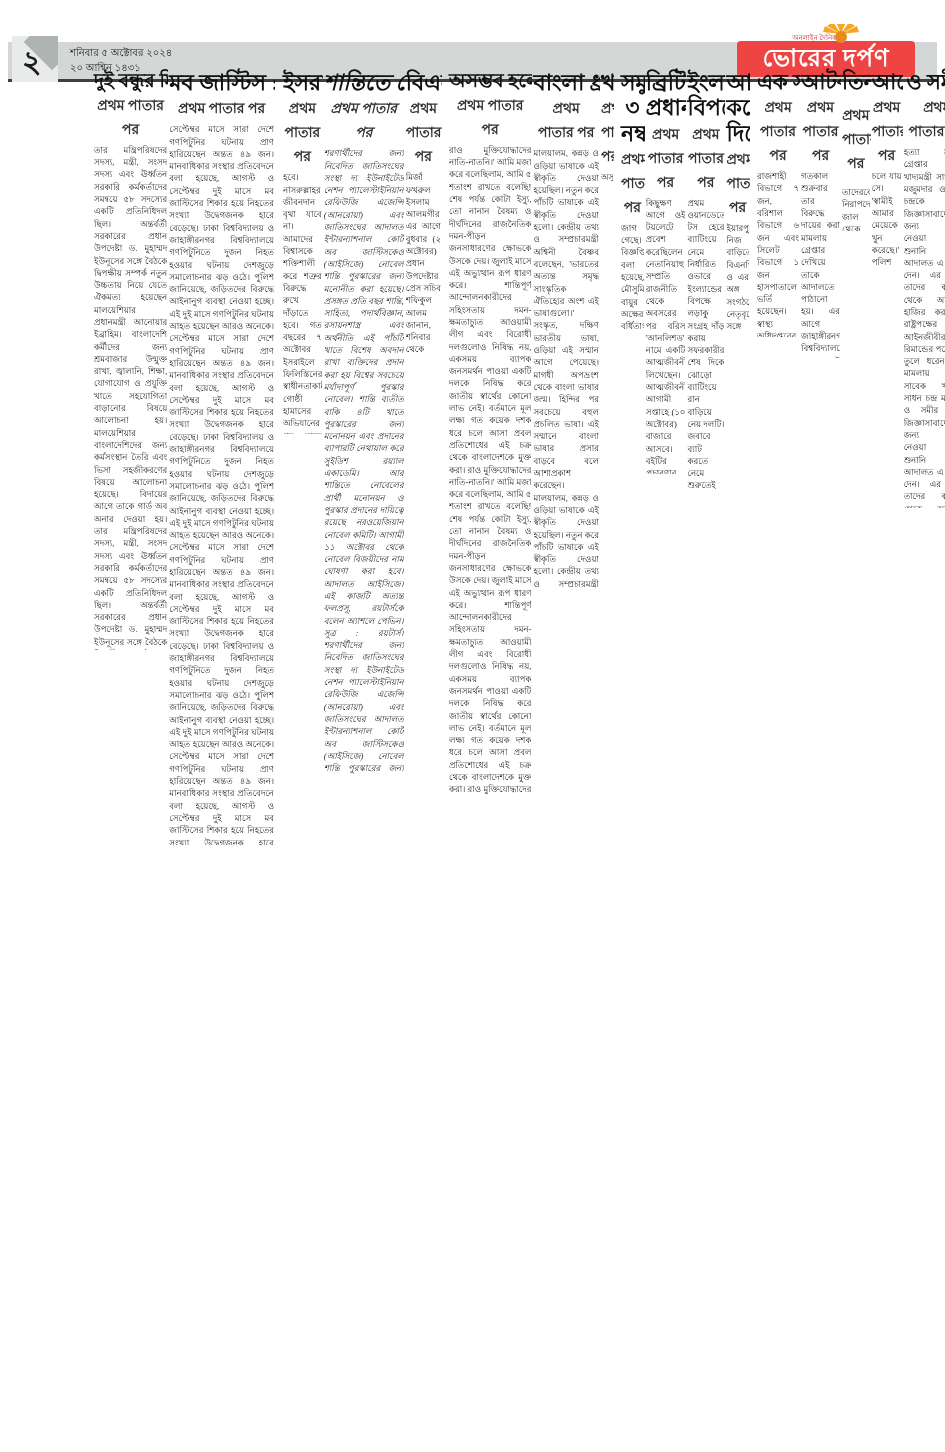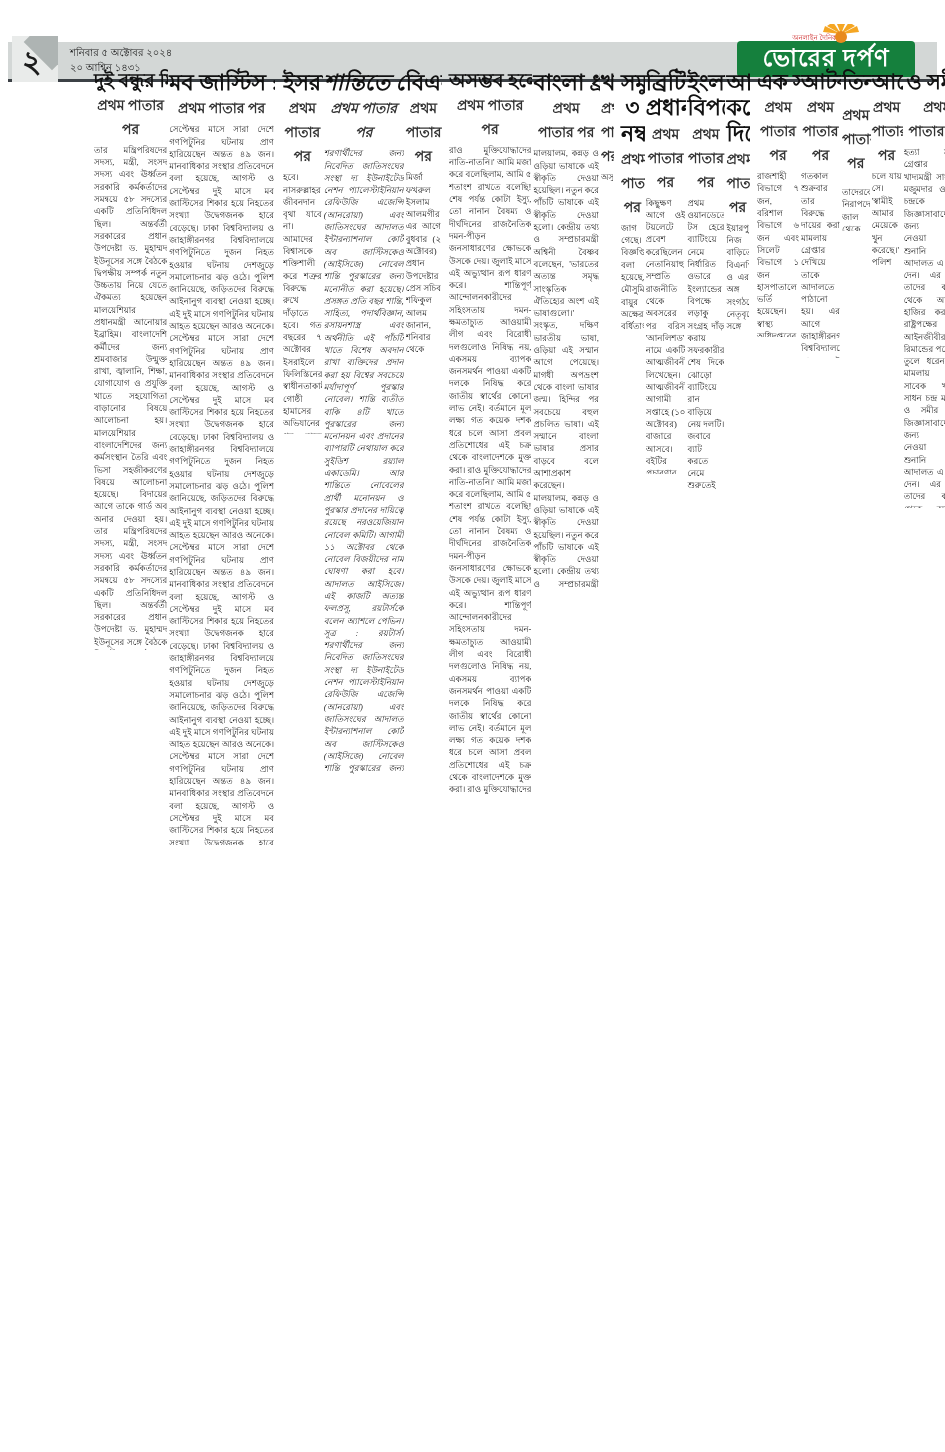--- a/index.html
+++ b/index.html
@@ -27,21 +27,21 @@
     position:absolute;left:62px;top:3px;font-size:10px;line-height:15px;color:#222;
     font-family:"Liberation Sans","DejaVu Sans",sans-serif;
   }
   .masthead{
     position:absolute;right:22px;top:-10px;width:178px;height:46px;
   }
   .masthead .tagline{
     position:absolute;right:78px;top:0px;font-size:7px;color:#cc2222;white-space:nowrap;
   }
   .masthead .logo-box{
-    position:absolute;left:0;top:9px;width:178px;height:36px;background:#15803d;
+    position:absolute;left:0;top:9px;width:178px;height:36px;background:#ef4444;
     border-radius:4px;display:flex;align-items:center;justify-content:center;
   }
   .masthead .logo-text{
     color:#ffffff;font-size:24px;font-weight:bold;letter-spacing:1px;
   }
   .masthead .sun{position:absolute;left:84px;top:-8px;width:40px;height:22px;}
   
   .col{position:absolute;top:68px;height:1359px;display:flex;flex-direction:row;margin-left:36px;}
   #col1{left:57px;width:182px;}
   #col2{left:246px;width:160px;}

